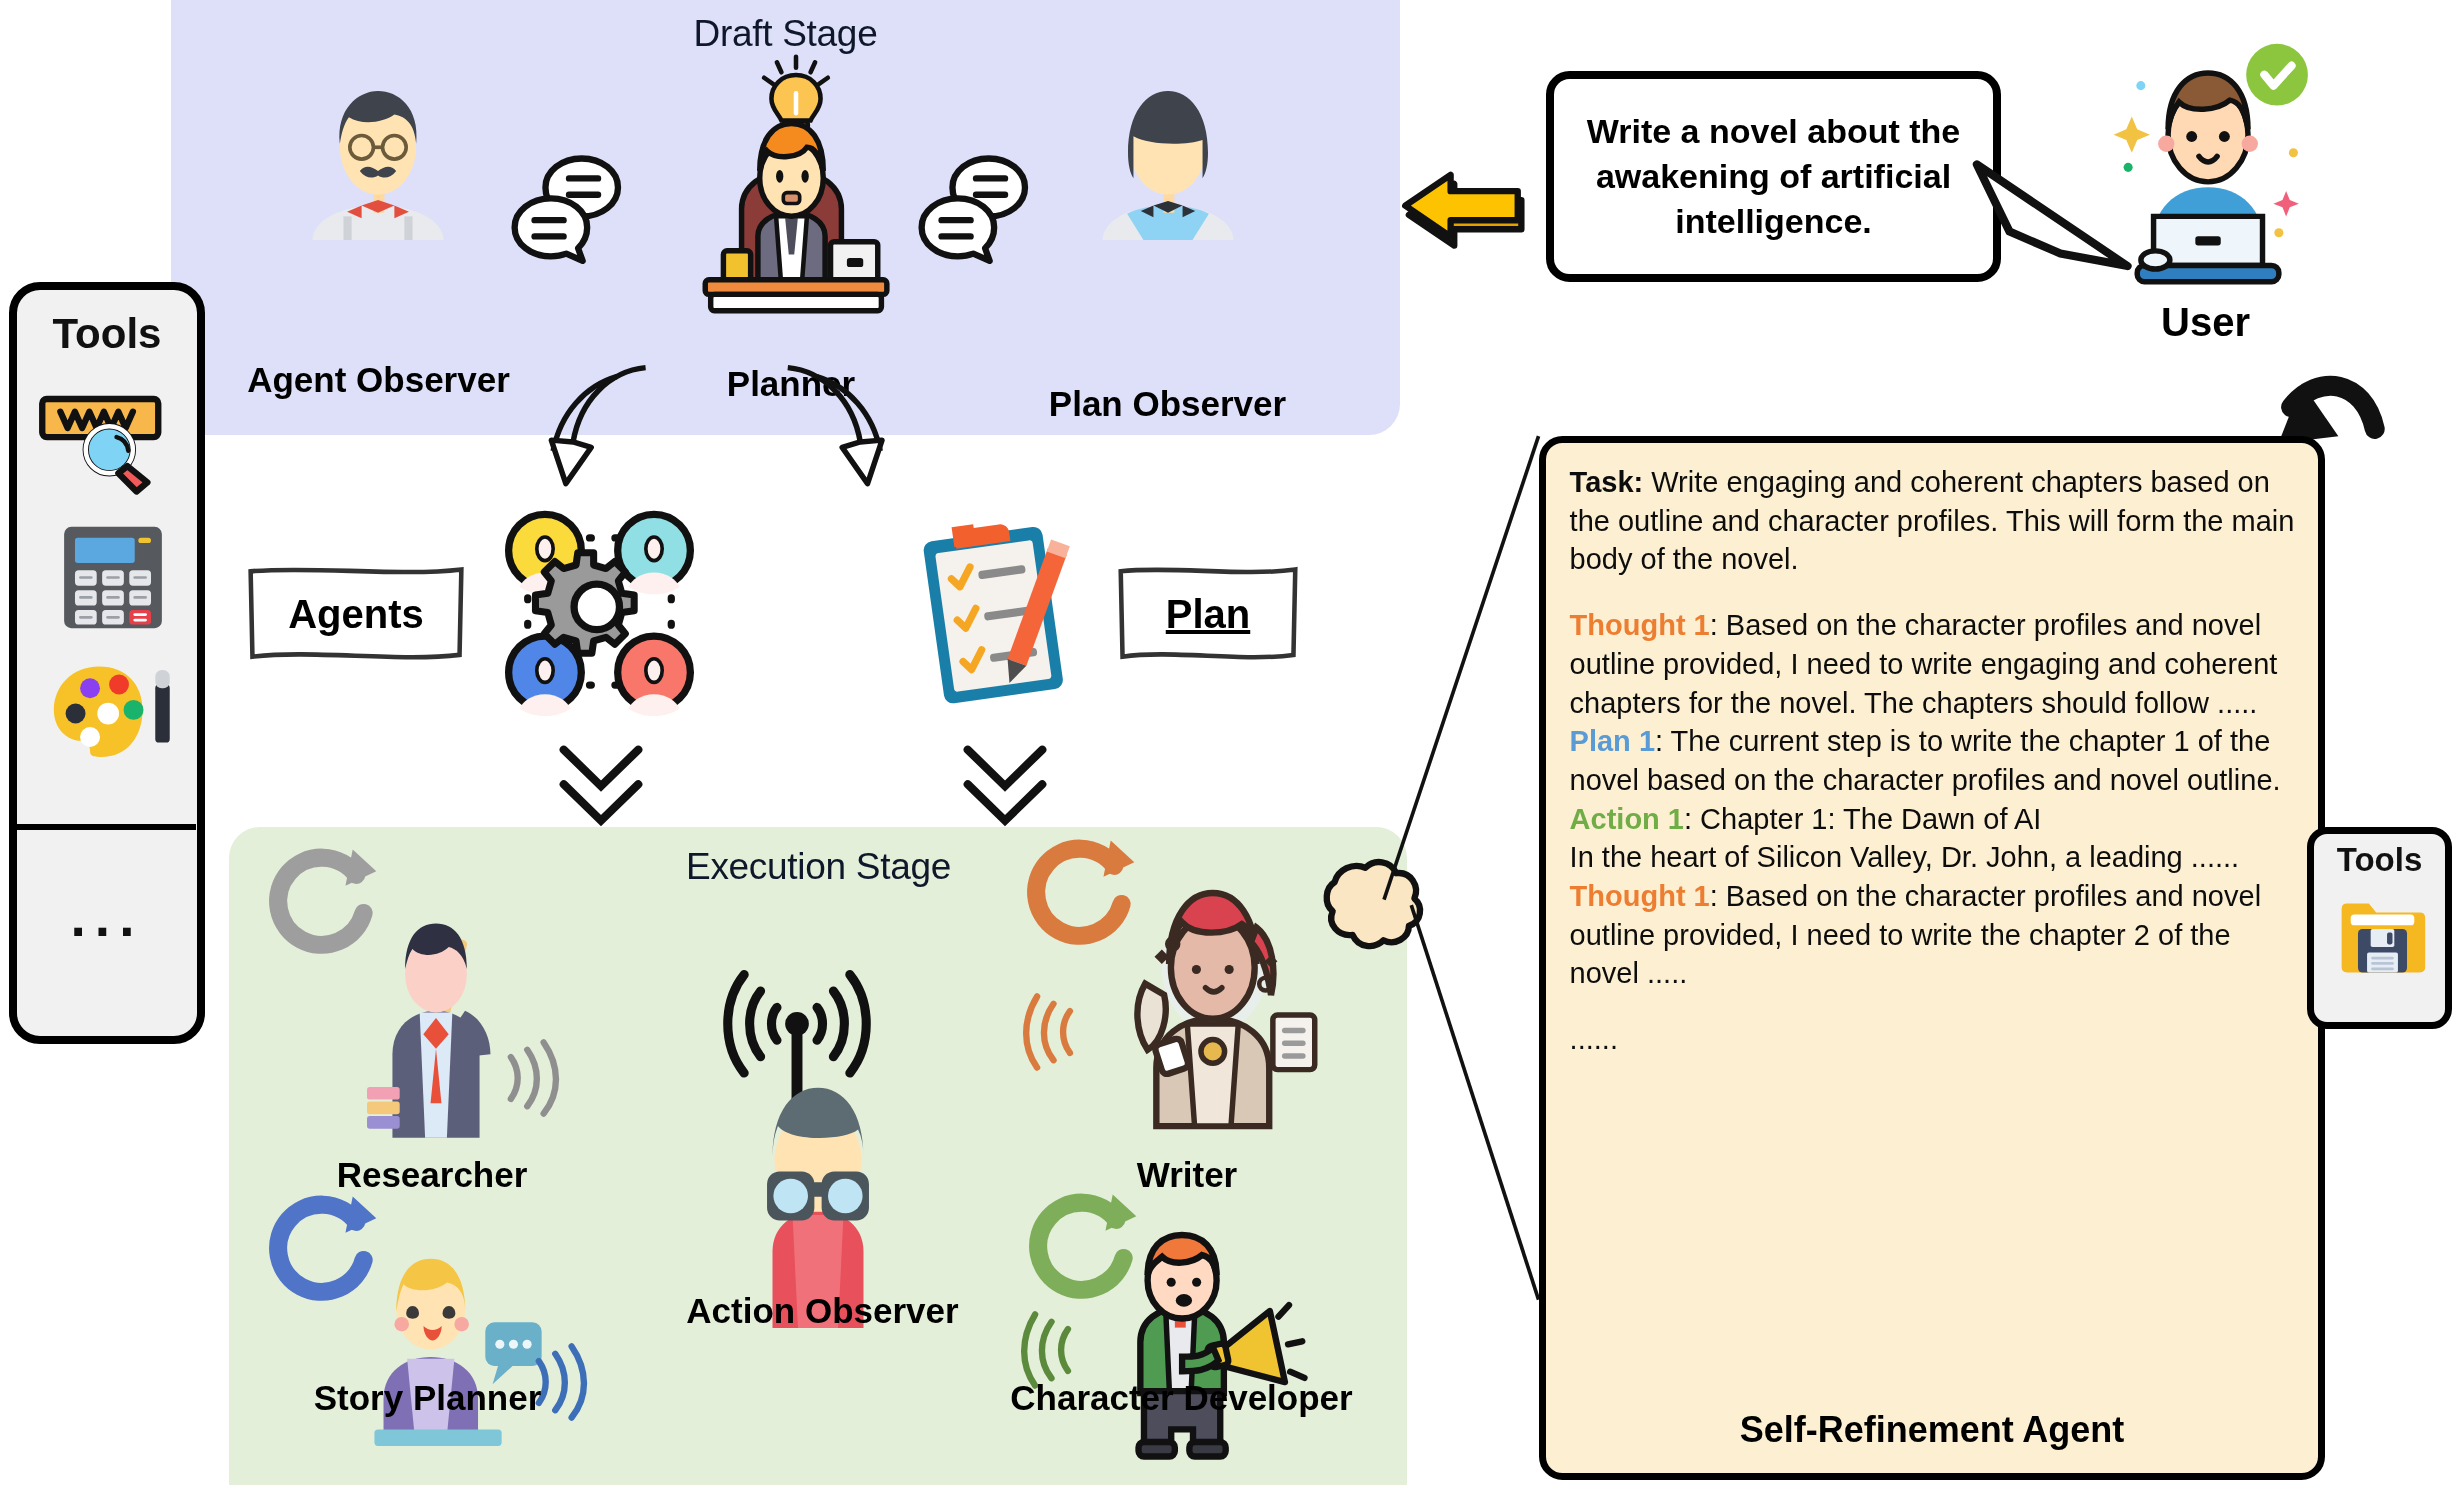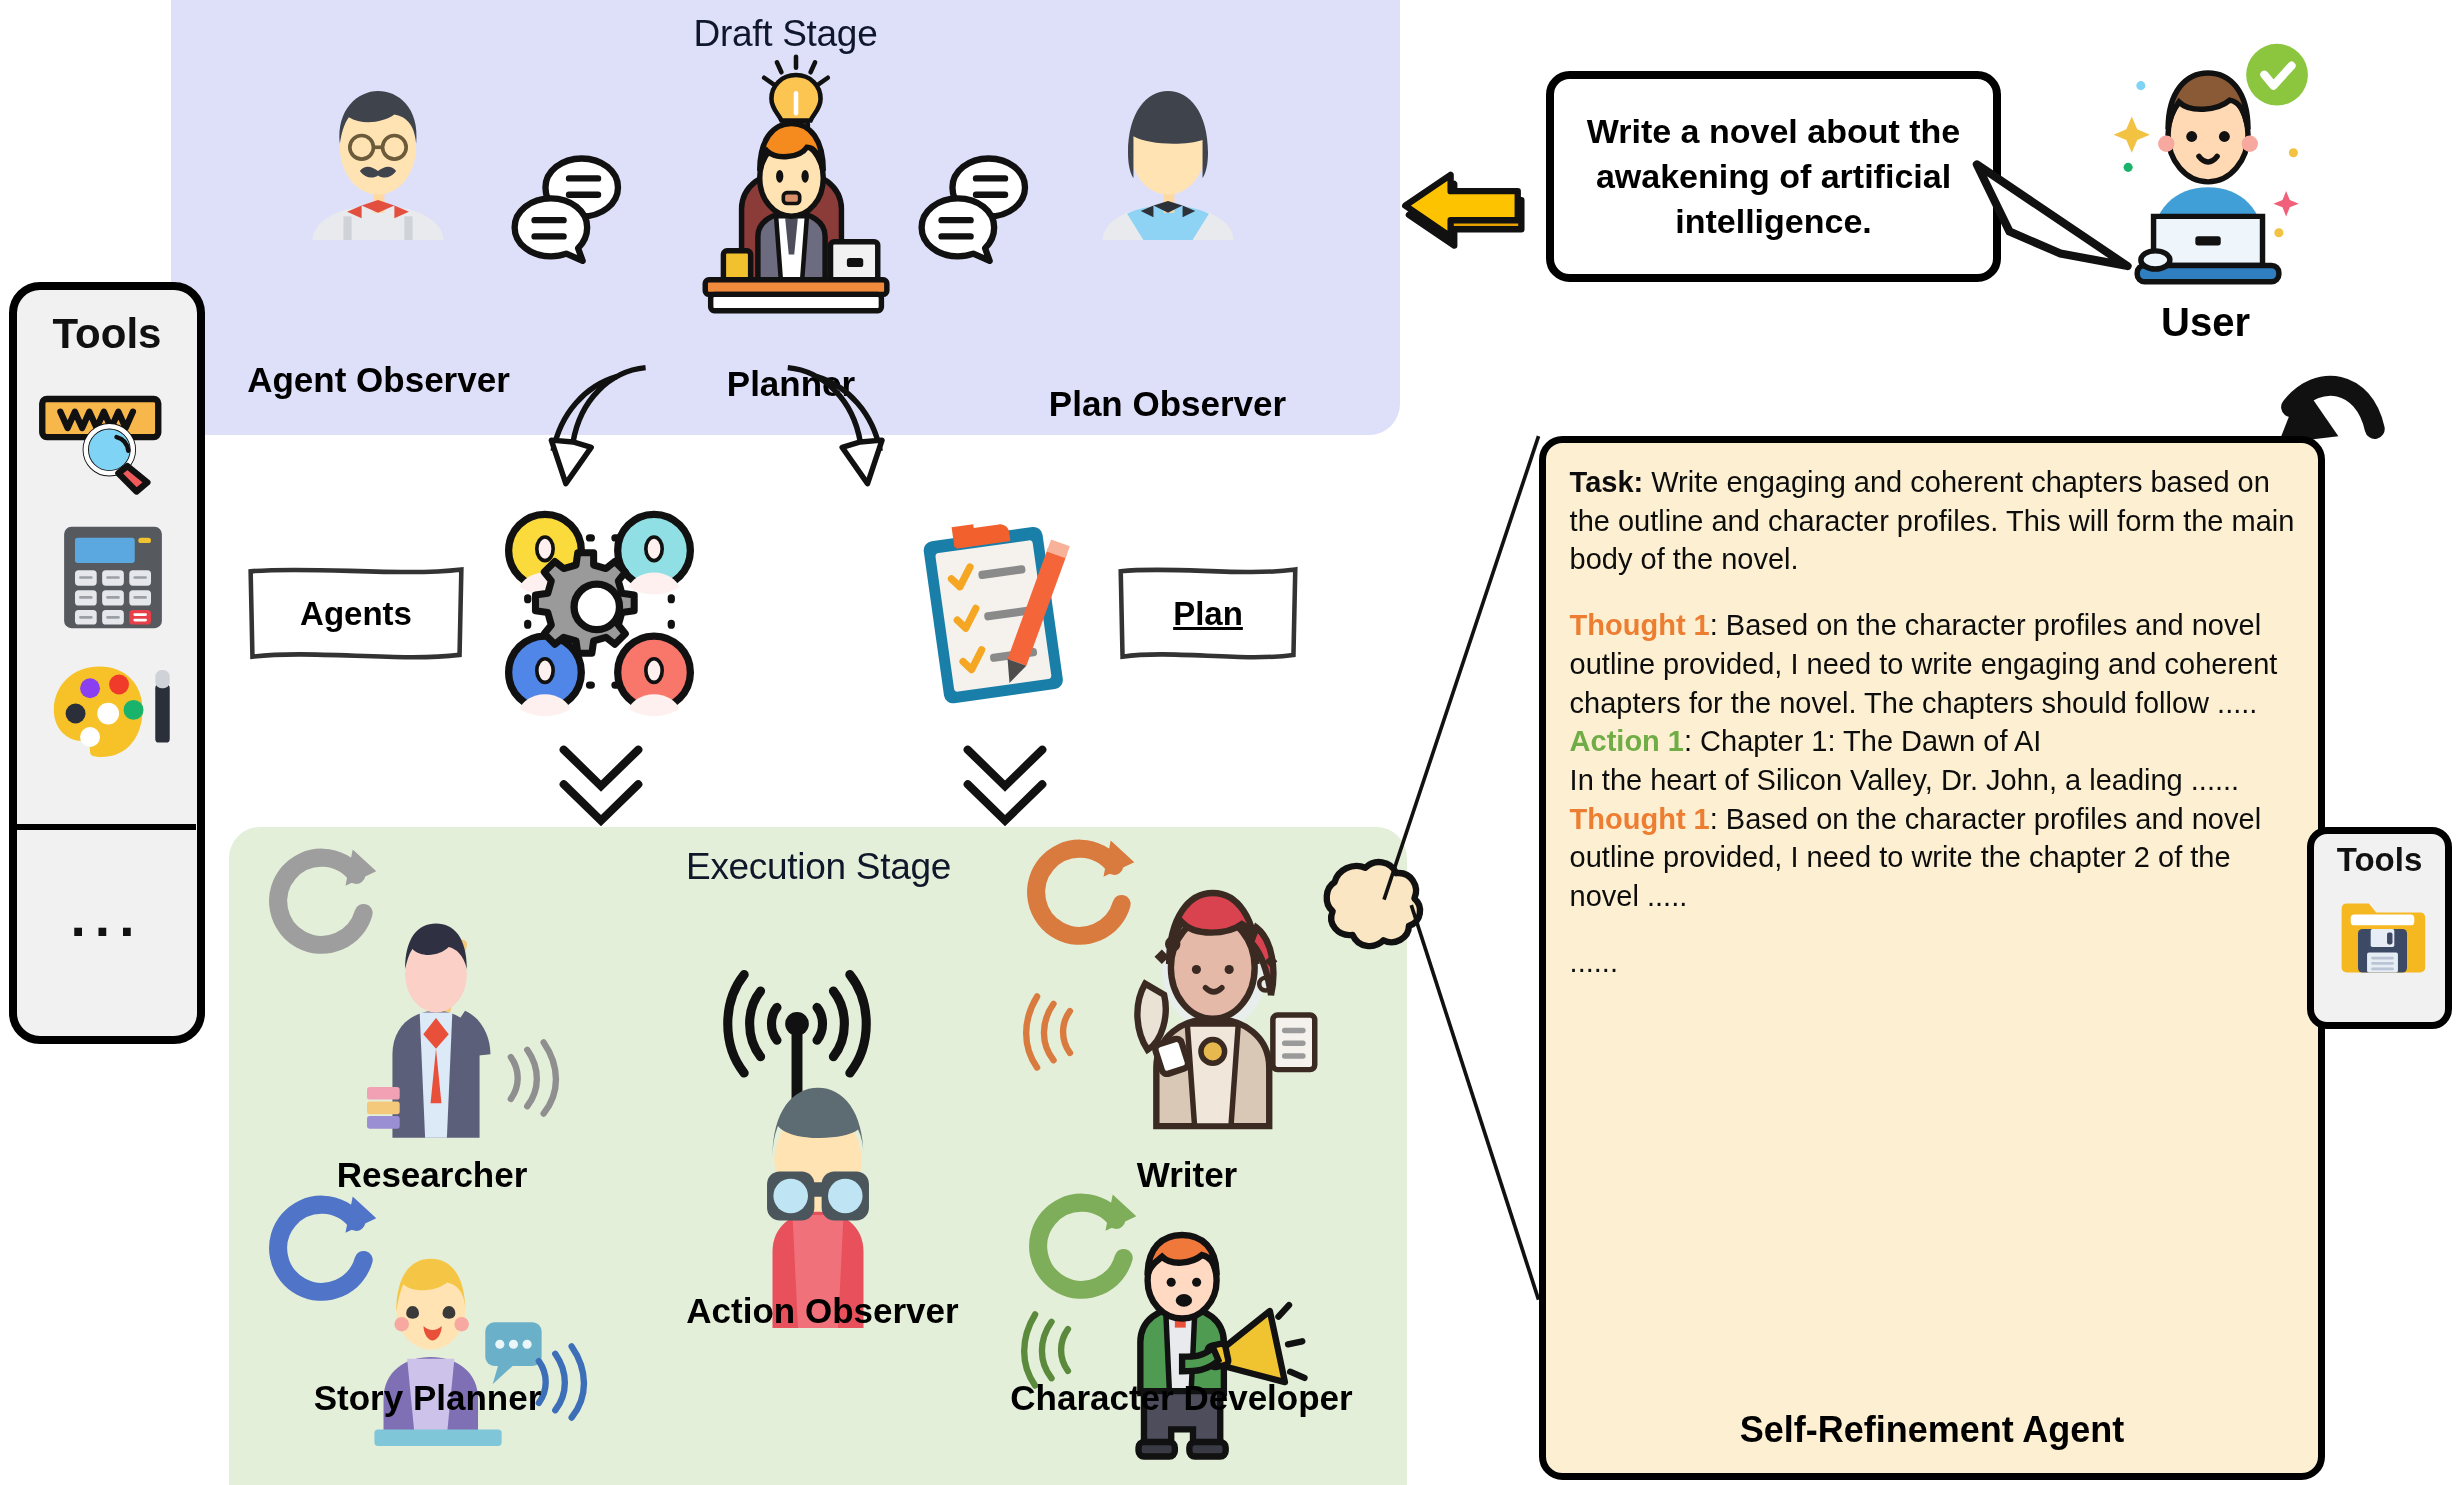--- a/index.html
+++ b/index.html
@@ -49,21 +49,21 @@
   .c-green{color:#70ad47;}
   #refine-title{position:absolute;left:0;bottom:22px;width:100%;text-align:center;
       font-size:36px;font-weight:bold;color:#000;}
   .gap{height:27px;}
 
   
   .role-label{font-size:35px;font-weight:bold;color:#000;text-align:center;white-space:nowrap;}
 
   
   .paper-tag{display:flex;align-items:center;justify-content:center;}
-  .paper-tag span{position:relative;font-size:33px;font-weight:bold;color:#000;z-index:2;}
+  .paper-tag span{position:relative;font-size:40px;font-weight:bold;color:#000;z-index:2;}
 
   svg{display:block;overflow:visible;}
 </style>
 </head>
 <body>
 
 <div class="abs" id="draft-stage"></div>
 <div class="abs stage-title" style="left:171px;top:12.7px;width:1229px;text-align:center;">Draft Stage</div>
 
 <div class="abs" style="left:287px;top:80px;">
@@ -591,20 +591,23 @@
 
 <div class="abs" id="refine-panel">
   <div class="ln">
     <b class="k">Task:</b><span> Write engaging and coherent chapters based on the outline and character profiles. This will form the main body of the novel.</span>
   </div>
   <div class="gap"></div>
   <div class="ln">
     <b class="k c-orange">Thought 1</b><span>: Based on the character profiles and novel outline provided, I need to write engaging and coherent chapters for the novel. The chapters should follow .....</span>
   </div>
   <div class="ln">
+    <b class="k c-blue">Plan 1</b><span>:  The current step is to write the chapter 1 of the novel based on the character profiles and novel outline.</span>
+  </div>
+  <div class="ln">
     <b class="k c-green">Action 1</b><span>: Chapter 1: The Dawn of AI</span>
   </div>
   <div class="ln">In the heart of Silicon Valley, Dr. John, a leading ......</div>
   <div class="ln">
     <b class="k c-orange">Thought 1</b><span>: Based on the character profiles and novel outline provided, I need to write the chapter 2 of the novel  .....</span>
   </div>
   <div class="gap"></div>
   <div class="ln">......</div>
   <div id="refine-title">Self-Refinement Agent</div>
 </div>

